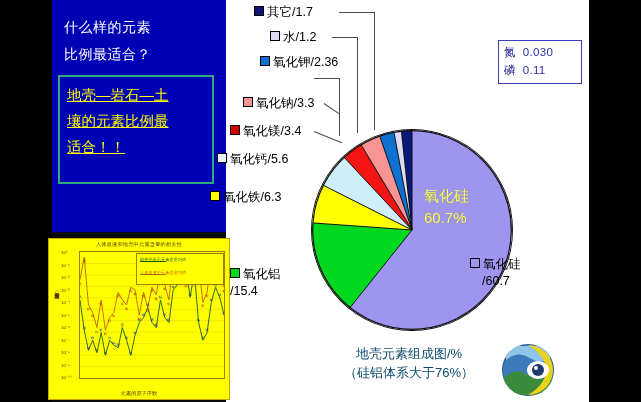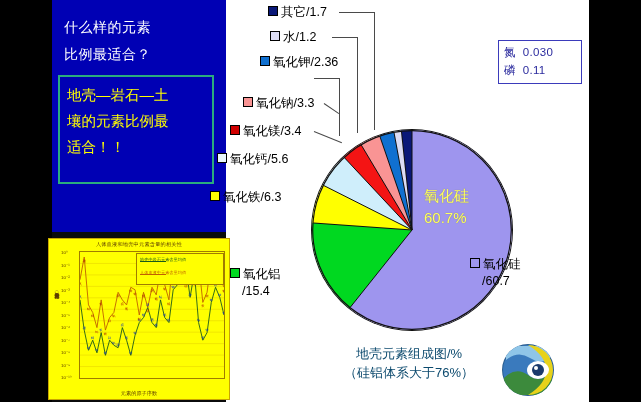--- a/index.html
+++ b/index.html
@@ -10,21 +10,21 @@
   
   #slide{position:absolute;left:52px;top:0;width:537px;height:402px;background:#fff;}
   #blueleft{position:absolute;left:0;top:0;width:174px;height:232px;background:#0000b4;}
   #bluelow{position:absolute;left:0;top:232px;width:174px;height:170px;background:#0b0b0b;}
 
   .ttl{position:absolute;left:12px;top:14px;width:160px;color:#ffffff;
        font-size:14px;line-height:27px;letter-spacing:.5px;}
   .greenbox{position:absolute;left:6px;top:75px;width:152px;height:105px;
             border:2px solid #2bab7e;background:#0000b4;}
   .greenbox .t{position:absolute;left:7px;top:5px;width:142px;color:#ffff00;
-       font-size:14.5px;line-height:26px;}
+       font-size:14.5px;line-height:26px;text-decoration:underline;}
 
   
   #inset{position:absolute;left:-4px;top:238px;width:180px;height:160px;
          background:#ffff00;border:1px solid #c8a400;overflow:hidden;}
   #inset .itl{position:absolute;left:0;top:2px;width:180px;text-align:center;
       font-size:5.2px;color:#5a3a00;letter-spacing:.2px;}
   #inset .plot{position:absolute;left:30px;top:12px;right:4px;bottom:20px;
       border:1px solid #a07c00;background:#ffff00;}
   #inset .ylab{position:absolute;left:1px;top:50px;width:10px;font-size:5px;
       color:#5a3a00;writing-mode:vertical-rl;line-height:6px;}
@@ -219,21 +219,21 @@
           <line x1="100" y1="100" x2="82.05353045194575" y2="2.640232997604386" stroke="#111" stroke-width="1"></line>
           <line x1="100" y1="100" x2="89.44128831982307" y2="1.5646729692286954" stroke="#111" stroke-width="1"></line>
           <circle cx="100" cy="100" r="99.3" fill="none" stroke="#111" stroke-width="1.2"></circle>
         </svg>
       </div>
     <div id="pielbl">
       <div>氧化硅</div>
       <div>60.7%</div>
     </div>
 
-    <div class="cl" style="left:216px;top:5px;">
+    <div class="cl" style="left:202px;top:5px;">
       <span class="sw" style="background:#0a1878"></span><span>其它/1.7</span>
     </div>
     <div class="cl" style="left:218px;top:30px;">
       <span class="sw" style="background:#dcdcf4"></span><span>水/1.2</span>
     </div>
     <div class="cl" style="left:208px;top:55px;">
       <span class="sw" style="background:#1070d0"></span><span>氧化钾/2.36</span>
     </div>
     <div class="cl" style="left:191px;top:96px;">
       <span class="sw" style="background:#f99494"></span><span>氧化钠/3.3</span>
@@ -242,21 +242,21 @@
       <span class="sw" style="background:#d00000"></span><span>氧化镁/3.4</span>
     </div>
     <div class="cl" style="left:165px;top:152px;">
       <span class="sw" style="background:#e8f6fd"></span><span>氧化钙/5.6</span>
     </div>
     <div class="cl" style="left:158px;top:190px;text-align:right;">
       <span class="sw" style="background:#ffff00"></span><span>氧化铁/6.3</span>
     </div>
     <div class="cl" style="left:178px;top:266px;line-height:17px;">
       <span class="sw" style="background:#00d820"></span><span>氧化铝</span>
-      <div style="padding-left:12px">/15.4</div>
+      <div style="">/15.4</div>
     </div>
     <div class="cl" style="left:418px;top:256px;line-height:17px;">
       <span class="sw" style="background:#9e95ee"></span><span>氧化硅</span>
       <div style="padding-left:12px">/60.7</div>
     </div>
 
     <div class="leaderh" style="left:287px;top:12px;width:36px;"></div>
     <div class="leader" style="left:322px;top:12px;height:118px;"></div>
     <div class="leaderh" style="left:280px;top:37px;width:26px;"></div>
     <div class="leader" style="left:305px;top:37px;height:96px;"></div>

